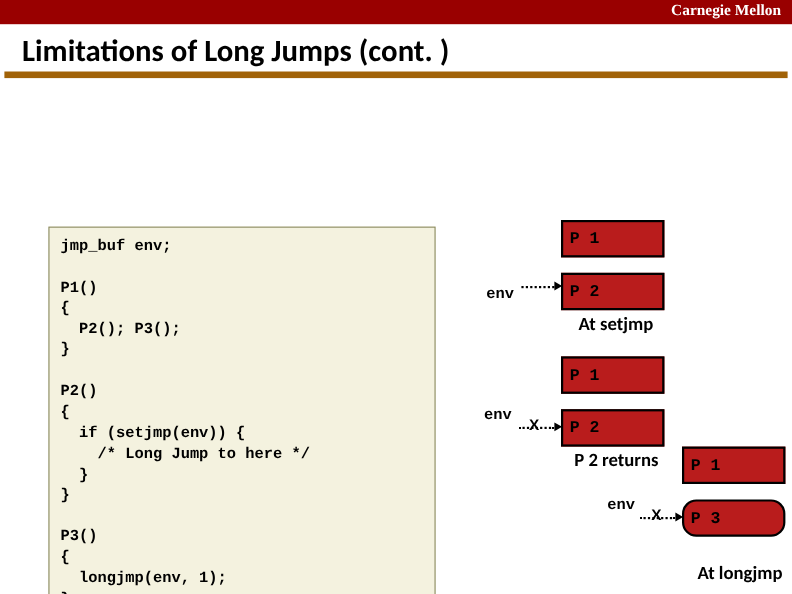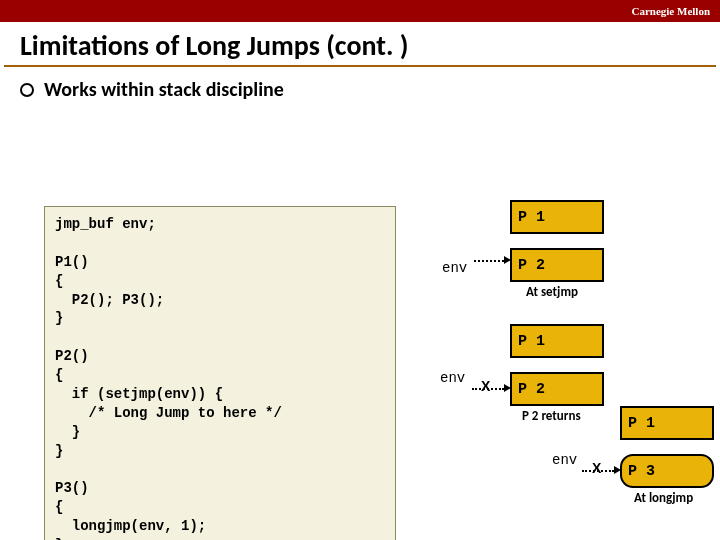--- a/index.html
+++ b/index.html
@@ -17,28 +17,28 @@
     height: 22px;
     background: #990000;
     display: flex;
     align-items: center;
     justify-content: flex-end;
     padding-right: 10px;
   }
   .topbar span {
     color: #fff;
     font-weight: bold;
-    font-size: 11px;
+    font-size: 14px;
     font-family: "Times New Roman", serif;
   }
   .title {
     font-weight: bold;
     font-size: 28px;
     padding: 6px 16px 2px 16px;
-    border-bottom: 2px solid #a16207;
+    border-bottom: 6px solid #a16207;
     margin: 0 4px;
   }
   .body {
     padding: 6px 20px 0 20px;
   }
   .bullet-row {
     display: flex;
     align-items: flex-start;
     gap: 10px;
     margin-top: 4px;
@@ -77,42 +77,42 @@
     border: 1px solid #8a8a60;
     padding: 8px 10px 8px 10px;
     font-family: "Courier New", monospace;
     font-size: 14px;
     font-weight: bold;
     line-height: 1.35;
     white-space: pre;
   }
   .stackbox {
     position: absolute;
-    background: #eab308;
+    background: #b91c1c;
     border: 2px solid #000;
     width: 84px;
     height: 30px;
     font-family: "Courier New", monospace;
     font-weight: bold;
     font-size: 15px;
     display: flex;
     align-items: center;
     padding-left: 6px;
   }
   .lbl {
     position: absolute;
     font-weight: bold;
-    font-size: 13px;
+    font-size: 17px;
     font-family: Calibri, Arial, sans-serif;
     white-space: nowrap;
   }
   .env {
     position: absolute;
     font-family: "Courier New", monospace;
-    font-weight: normal;
+    font-weight: bold;
     font-size: 14px;
   }
   .dots-h {
     position: absolute;
     border-top: 2px dotted #000;
     height: 0;
   }
   .arrow-r {
     position: absolute;
     width: 0; height: 0;
@@ -130,24 +130,20 @@
 </head>
 <body>
 
 <div class="topbar">
   <span>Carnegie Mellon</span>
 </div>
 
 <div class="title">Limitations of Long Jumps (cont. )</div>
 
 <div class="body">
-  <div class="bullet-row">
-    <div class="circ"></div>
-    <div class="b1-text">Works within stack discipline</div>
-  </div>
 </div>
 
 <div class="codebox">jmp_buf env;
 
 P1()
 {
   P2(); P3();
 }
 
 P2()
@@ -172,17 +168,17 @@
 <div class="stackbox" style="left:510px; top:324px;">P 1</div>
 <div class="stackbox" style="left:510px; top:372px;">P 2</div>
 <div class="lbl" style="left:522px; top:408px;text-align:right;">P 2 returns</div>
 <div class="env" style="left:440px; top:370px;">env</div>
 <div class="dots-h" style="left:472px; top:388px; width:32px;"></div>
 <div class="arrow-r" style="left:504px; top:384px;"></div>
 <div class="xmark" style="left:481px; top:378px;">X</div>
 
 <div class="stackbox" style="left:620px; top:406px;">P 1</div>
 <div class="stackbox" style="left:620px; top:454px;border-radius:13px;">P 3</div>
-<div class="lbl" style="left:634px; top:490px;">At longjmp</div>
+<div class="lbl" style="left:634px; top:510px;">At longjmp</div>
 <div class="env" style="left:552px; top:452px;">env</div>
 <div class="dots-h" style="left:582px; top:470px; width:32px;"></div>
 <div class="arrow-r" style="left:614px; top:466px;"></div>
 <div class="xmark" style="left:592px; top:460px;">X</div>
 
 </body></html>

